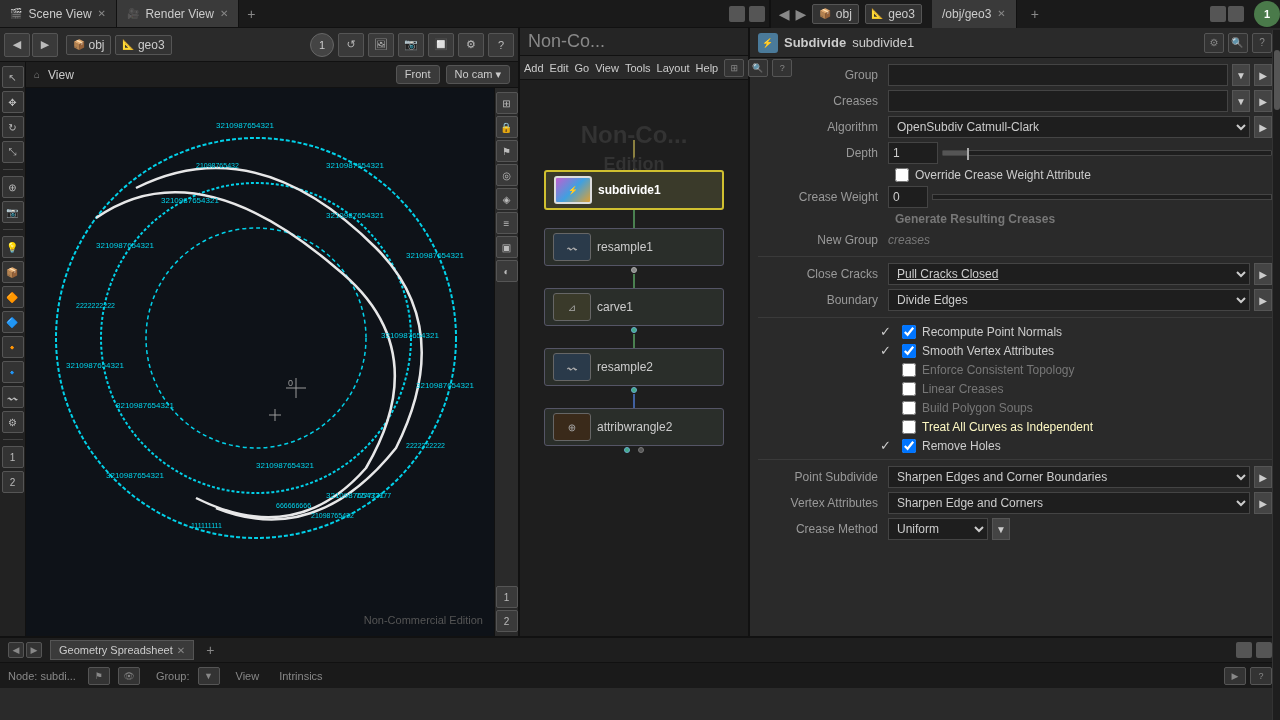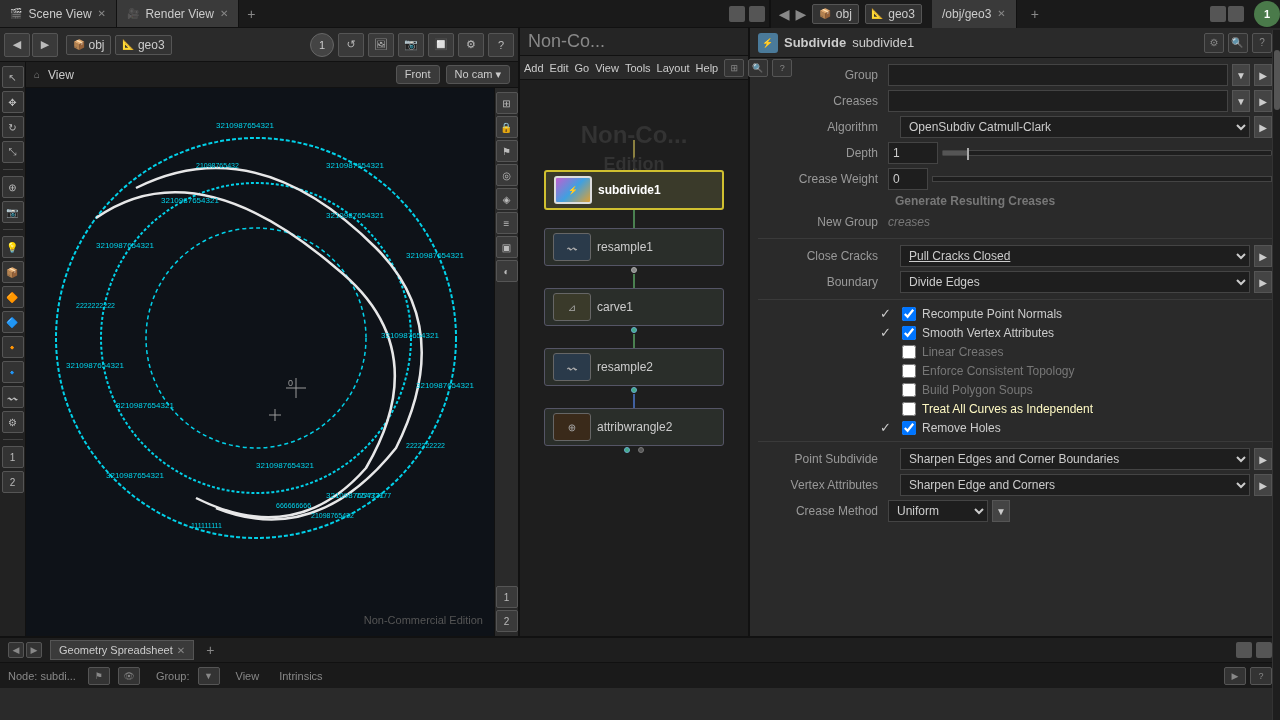--- a/index.html
+++ b/index.html
@@ -14,21 +14,21 @@
 
     
     .right-panel { flex: 1; display: flex; flex-direction: column; background: #2a2a2a; }
     .props-body { flex: 1; overflow-y: auto; padding: 4px 0; }
     .prop-row { display: flex; align-items: center; min-height: 24px; padding: 2px 8px; }
     .prop-label { width: 130px; color: #999; font-size: 12px; text-align: right; padding-right: 10px; flex-shrink: 0; }
     .prop-value { flex: 1; }
     .prop-input { background: #1e1e1e; border: 1px solid #444; color: #ccc; font-size: 12px; padding: 2px 6px; width: 100%; height: 22px; }
     .prop-select { background: #1e1e1e; border: 1px solid #444; color: #ccc; font-size: 12px; padding: 2px 4px; width: 100%; height: 22px; cursor: pointer; }
     .prop-select-with-arrow { display: flex; align-items: center; gap: 4px; }
-    .prop-select-with-arrow select { flex: 1; margin-left: 12px; }
+    .prop-select-with-arrow select { flex: 1; }
     .arrow-btn { background: #444; border: 1px solid #555; color: #ccc; width: 18px; height: 22px; cursor: pointer; display: flex; align-items: center; justify-content: center; font-size: 10px; flex-shrink: 0; }
     .depth-row { display: flex; align-items: center; gap: 4px; }
     .depth-num { background: #1e1e1e; border: 1px solid #444; color: #ccc; font-size: 12px; padding: 2px 6px; width: 50px; height: 22px; }
     .section-divider { height: 1px; background: #3a3a3a; margin: 4px 8px; }
 
     
     .bottom-bar { height: 26px; background: #1e1e1e; display: flex; align-items: center; padding: 0 8px; gap: 4px; border-top: 2px solid #111; }
     .bottom-tab { display: flex; align-items: center; background: #2e2e2e; border: 1px solid #555; padding: 2px 8px; height: 20px; font-size: 11px; color: #ccc; cursor: pointer; gap: 4px; }
     .bottom-tab.active { background: #3a3a3a; }
 
@@ -353,20 +353,24 @@
           <div class="depth-row">
             <input class="depth-num" value="1" style="width: 50px; background: rgb(30, 30, 30); border: 1px solid rgb(68, 68, 68); color: rgb(204, 204, 204); font-size: 12px; padding: 2px 4px; height: 22px;">
             <div class="slider-track" style="flex:1;height:6px;background:#1e1e1e;border:1px solid #444;position:relative;cursor:pointer;">
               <div style="height:100%;width:8%;background:#555;"></div>
               <div style="position:absolute;right:92%;top:-3px;width:2px;height:12px;background:#aaa;"></div>
             </div>
           </div>
         </div>
       </div>
 
+      <div style="display:flex; align-items:center; padding:2px 8px 2px 145px;">
+        <input type="checkbox" style="margin-right: 6px; width: 14px; height: 14px;">
+        <span style="color:#ccc; font-size:12px;">Override Crease Weight Attribute</span>
+      </div>
 
       <div class="prop-row">
         <div class="prop-label">Crease Weight</div>
         <div class="prop-value">
           <div class="depth-row">
             <input style="width: 40px; background: rgb(30, 30, 30); border: 1px solid rgb(68, 68, 68); color: rgb(204, 204, 204); font-size: 12px; padding: 2px 4px; height: 22px;" value="0">
             <div style="flex:1;height:6px;background:#1e1e1e;border:1px solid #444;position:relative;cursor:pointer;">
               <div style="height:100%;width:0%;background:#555;"></div>
             </div>
           </div>
@@ -421,27 +425,27 @@
 
       <div style="display:flex; align-items:center; padding:2px 8px 2px 130px; gap:6px;">
         <span style="color:#ccc; font-size:13px; width:16px;">✓</span>
         <input type="checkbox" checked="" style="width: 14px; height: 14px;">
         <span style="color:#ccc; font-size:12px;">Smooth Vertex Attributes</span>
       </div>
 
       <div style="display:flex; align-items:center; padding:2px 8px 2px 130px; gap:6px;">
         <span style="color:transparent; font-size:13px; width:16px;">✓</span>
         <input type="checkbox" style="width: 14px; height: 14px;">
-        <span style="color:#777; font-size:12px;">Linear Creases</span>
+        <span style="color:#777; font-size:12px;">Enforce Consistent Topology</span>
       </div>
 
       <div style="display:flex; align-items:center; padding:2px 8px 2px 130px; gap:6px;">
         <span style="color:transparent; font-size:13px; width:16px;">✓</span>
         <input type="checkbox" style="width: 14px; height: 14px;">
-        <span style="color:#777; font-size:12px;">Enforce Consistent Topology</span>
+        <span style="color:#777; font-size:12px;">Linear Creases</span>
       </div>
 
       <div style="display:flex; align-items:center; padding:2px 8px 2px 130px; gap:6px;">
         <span style="color:transparent; font-size:13px; width:16px;">✓</span>
         <input type="checkbox" style="width: 14px; height: 14px;">
         <span style="color:#777; font-size:12px;">Build Polygon Soups</span>
       </div>
 
       <div style="display:flex; align-items:center; padding:2px 8px 2px 130px; gap:6px;">
         <span style="color:transparent; font-size:13px; width:16px;">✓</span>

